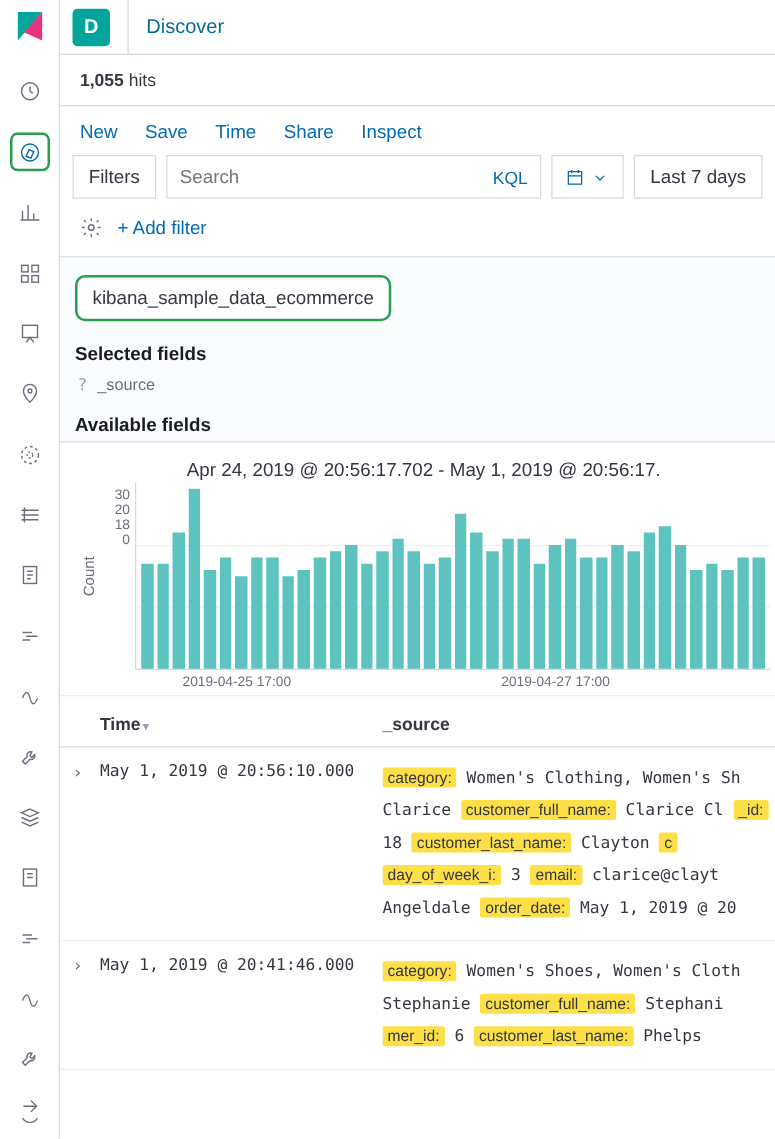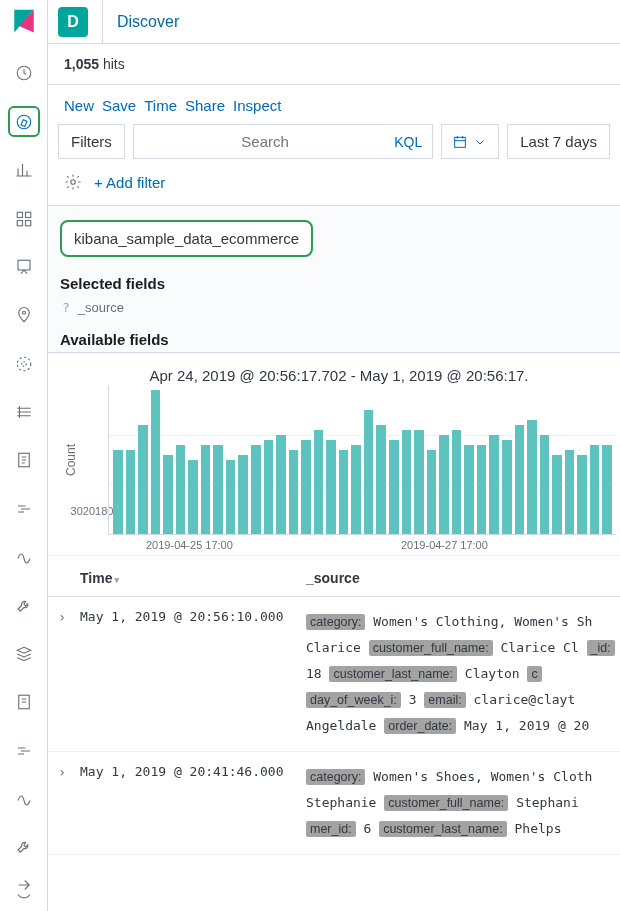--- a/index.html
+++ b/index.html
@@ -20,28 +20,28 @@
     .topbar { height:44px; border-bottom:1px solid #d3dae6; display:flex; align-items:center; padding:0 12px 0 0; gap:14px;}
     .space-badge { width:30px; height:30px; background:#00a69b; color:#fff; display:flex; align-items:center; justify-content:center; font-weight:600; border-radius:4px; margin-left:10px; font-size:16px;}
     .divider-v { width:1px; height:44px; background:#d3dae6; }
     .apptitle { font-size:16px; color:#0369a1; }
 
     
     .hitsbar { padding:12px 16px; border-bottom:1px solid #d3dae6; }
     .hitsbar strong { font-weight:700; }
 
     
-    .actions { padding:12px 16px 10px; display:flex; gap:8px; font-size:15px; }
+    .actions { padding:12px 16px 10px; display:flex; gap:22px; font-size:15px; }
     .actions a { color:#006bb4; cursor:pointer; font-weight:500;}
 
     
     .queryrow { display:flex; gap:8px; padding:0 10px 10px; align-items:stretch;}
     .filters-btn { border:1px solid #d3dae6; background:#fff; padding:8px 12px; font-size:15px; cursor:pointer; color:#343741;}
     .searchbox { flex:1; border:1px solid #d3dae6; display:flex; align-items:center; padding:0 10px; min-width:0;}
-    .searchbox input { flex:1; border:none; outline:none; font-size:15px; color:#69707d; min-width:0;text-align:center;}
+    .searchbox input { flex:1; border:none; outline:none; font-size:15px; color:#69707d; min-width:0;}
     .kql { color:#006bb4; font-size:14px; margin-left:8px; cursor:pointer;}
     .datebtn { border:1px solid #d3dae6; display:flex; align-items:center; padding:0 10px; color:#006bb4; cursor:pointer; gap:4px;}
     .datebtn svg{width:16px;height:16px;stroke:#006bb4;fill:none;stroke-width:1.5;}
     .daterange-label { border:1px solid #d3dae6; display:flex; align-items:center; padding:0 12px; font-size:15px; white-space:nowrap;}
 
     
     .addfilterrow { display:flex; align-items:center; gap:12px; padding:4px 16px 14px; border-bottom:1px solid #d3dae6;}
     .gear { color:#69707d; cursor:pointer; width:18px;height:18px;}
     .addfilter { color:#006bb4; cursor:pointer; font-size:15px;}
 
@@ -50,41 +50,41 @@
     .indexpattern { margin:14px 12px 12px; padding:8px 12px; border:2px solid #2a9d52; border-radius:8px; display:inline-block; font-size:15px; color:#343741; background:#fff;}
     .section-h { font-weight:700; font-size:15px; padding:6px 12px 4px; color:#1a1c21;}
     .srcfield { padding:4px 14px 10px; color:#69707d; font-size:13px;}
     .srcfield .q{color:#98a2b3; margin-right:8px; font-family:monospace;}
 
     
     .histo { padding:8px 4px 4px 14px; border-bottom:1px solid #eef0f4;}
     .histo-range { text-align:center; font-size:15px; color:#343741; margin:6px 0 1px; white-space:nowrap; overflow:hidden;}
     .chartbox { display:flex; height:150px; }
     .yaxis-label { writing-mode:vertical-rl; transform:rotate(180deg); font-size:12px; color:#69707d; align-self:center; padding:0 2px;}
-    .yaxis { width:28px; display:flex; justify-content:center; align-items:flex-end; font-size:11px; color:#69707d; padding:4px 4px 18px 0;}
+    .yaxis { width:28px; display:flex; flex-direction:column; justify-content:flex-start; align-items:flex-end; font-size:11px; color:#69707d; padding:4px 4px 18px 0;}
     .bars { flex:1; display:flex; align-items:flex-end; gap:3px; border-left:1px solid #d3dae6; border-bottom:1px solid #d3dae6; padding:0 4px; position:relative;}
     .bars::before, .bars::after { content:""; position:absolute; left:0; right:0; border-top:1px solid #eef0f4;}
     .bars::before{ bottom:33%; } .bars::after{ bottom:66%; }
     .bar { flex:1; background:#5ec3bf; min-width:4px; z-index:1;}
     .xaxis { display:flex; font-size:11px; color:#69707d; padding:4px 0 0 44px;}
     .xaxis span:first-child{ flex:1; text-align:left; padding-left:40px;}
     .xaxis span:last-child{ flex:1; text-align:left; padding-left:40px;}
 
     
     .doctable { overflow:hidden; }
     .doc-head { display:flex; font-weight:700; font-size:14px; padding:14px 0 10px; border-bottom:1px solid #d3dae6;}
     .col-expand{ width:28px; }
     .col-time{ width:230px; padding-left:4px;}
     .col-src{ flex:1; }
     .sort-caret{font-size:9px;color:#98a2b3;margin-left:2px;}
     .doc-row { display:flex; font-size:13.5px; padding:12px 0; border-bottom:1px solid #eef0f4; align-items:flex-start;}
     .doc-row .expand{ width:28px; text-align:center; color:#69707d; cursor:pointer; font-family:monospace;}
     .doc-row .time{ width:230px; font-family:"SFMono-Regular",Consolas,monospace; font-size:13px; color:#343741; padding-left:4px;}
     .doc-row .src{ flex:1; line-height:2; font-family:"SFMono-Regular",Consolas,monospace; font-size:13px; color:#343741; overflow:hidden; white-space:normal;}
-    .src .k{ background:#a3a3a3; padding:1px 4px; border-radius:2px; font-size:12.5px;}
+    .src .k{ background:#fde047; padding:1px 4px; border-radius:2px; font-size:12.5px;}
   </style>
 </head>
 <body>
 
 <div class="leftnav">
   <div class="logo">
     <svg viewBox="0 0 32 32">
         <polygon points="4,2 28,2 4,30" fill="#00a69b"></polygon>
         <polygon points="28,2 10,22 28,30" fill="#e6357e"></polygon>
       </svg>

